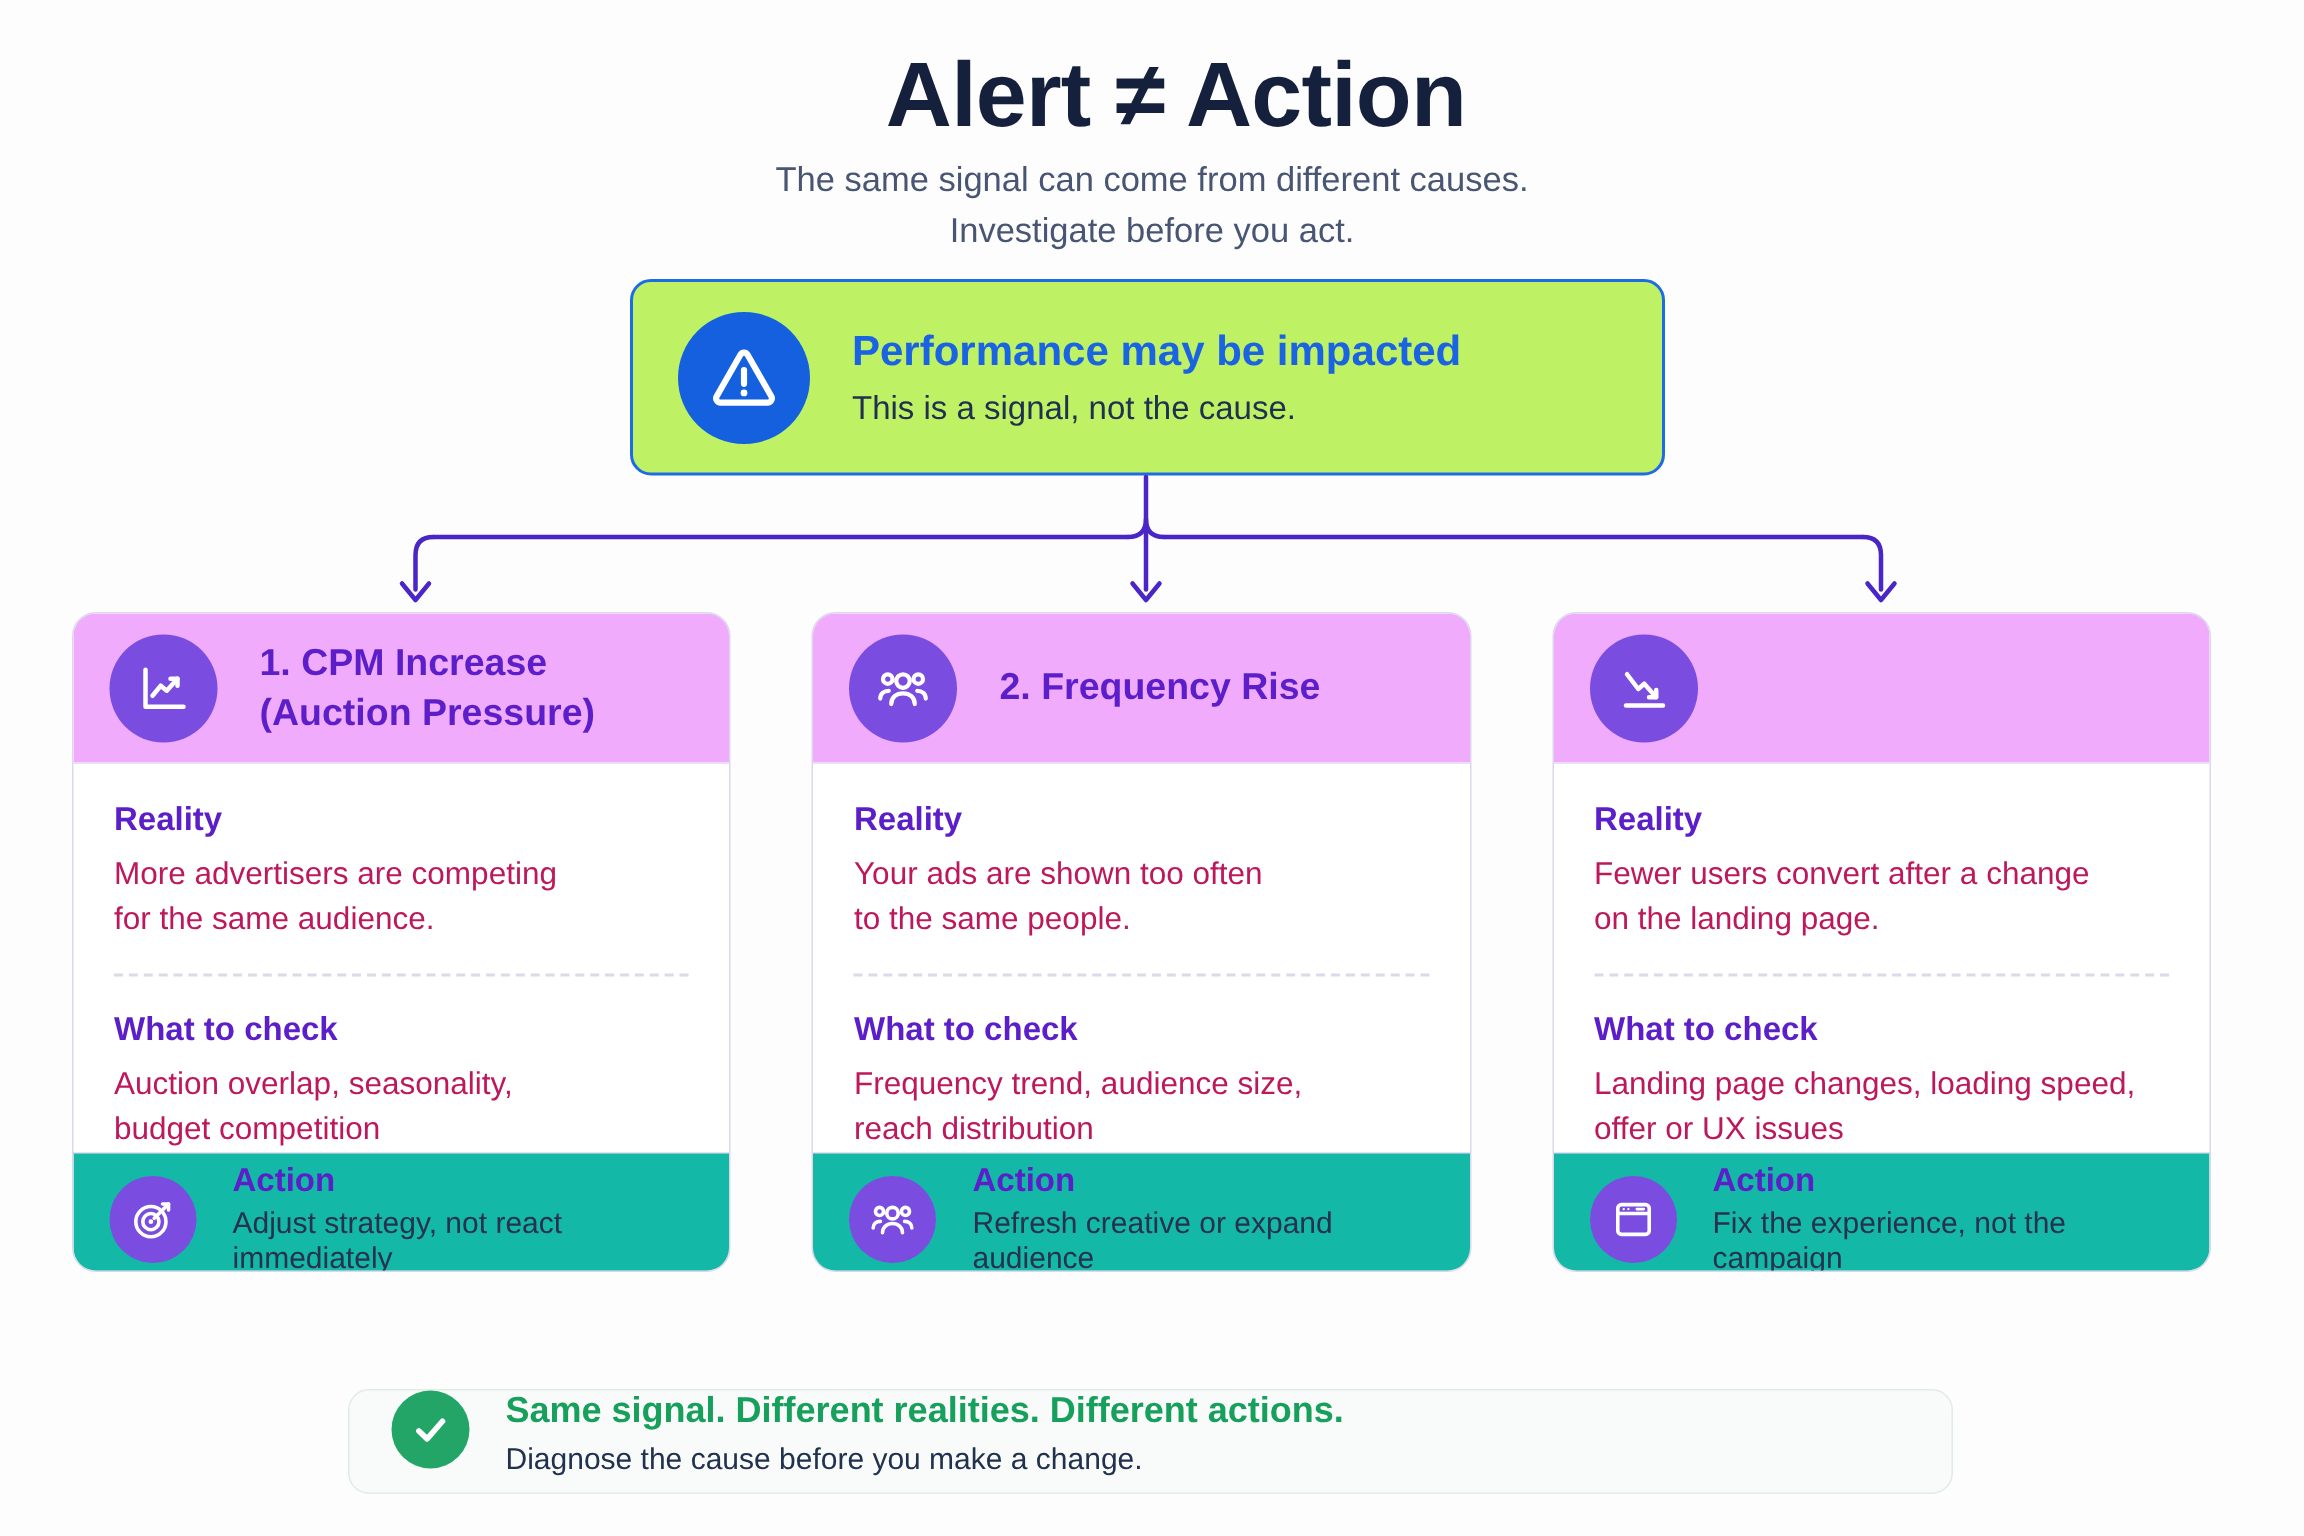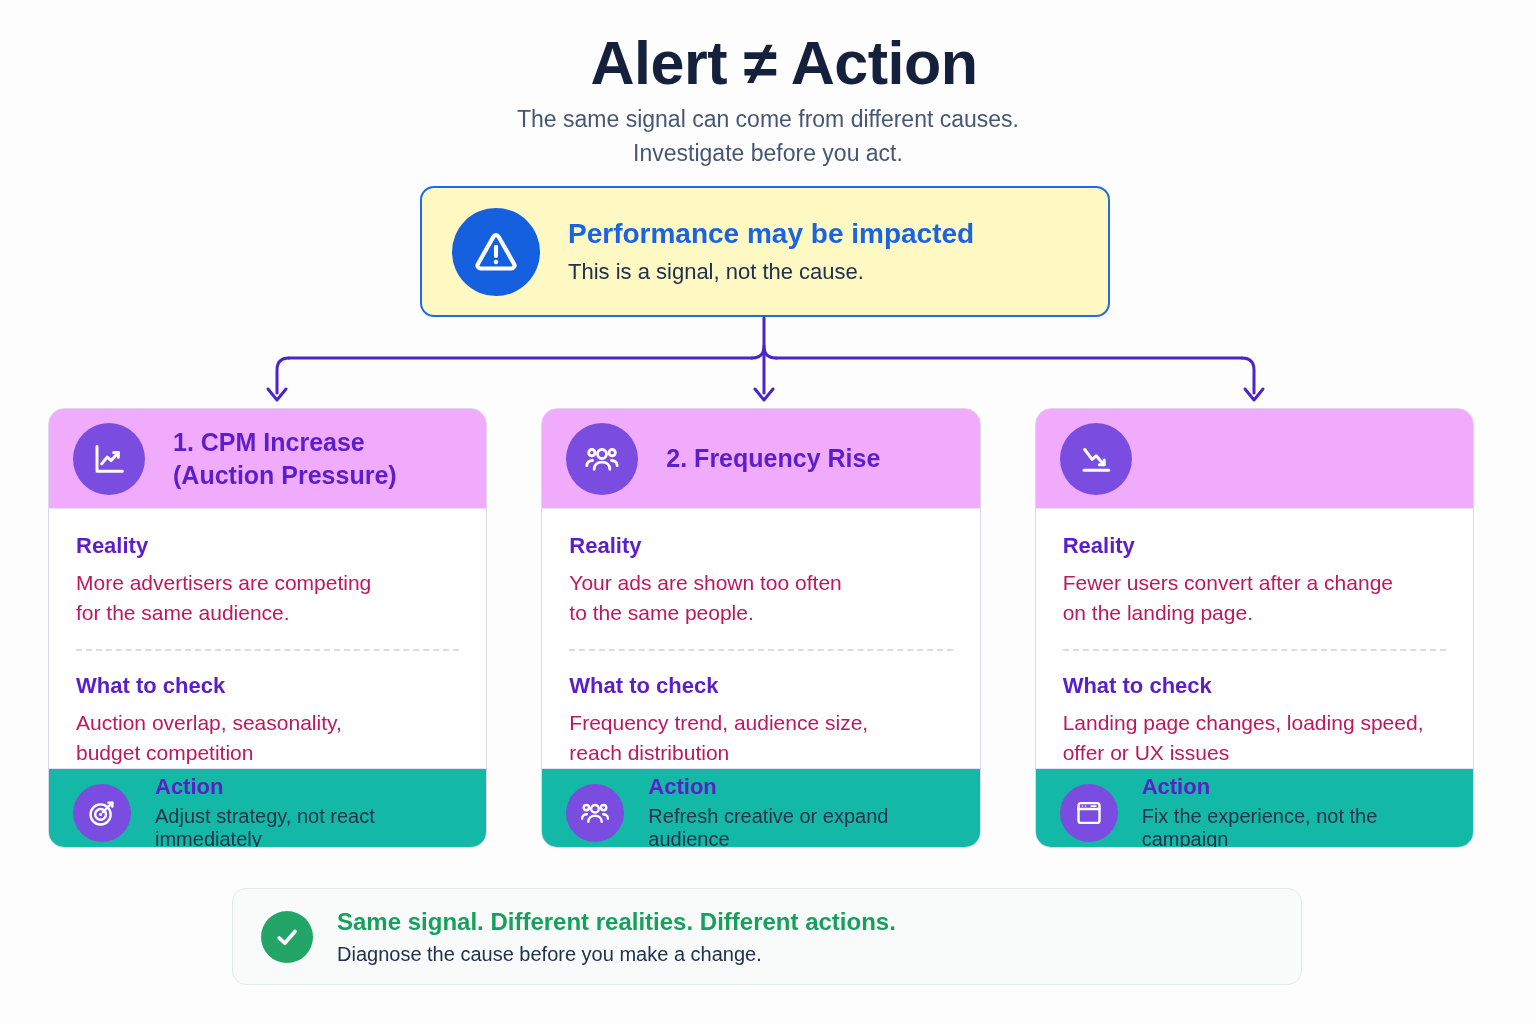--- a/index.html
+++ b/index.html
@@ -15,21 +15,21 @@
   }
   .page-subtitle {
     position: absolute; top: 102px; left: 0; width: 100%;
     text-align: center; font-size: 23px; color: #485673; line-height: 34px;
   }
   .page-subtitle span { display: block; }
 
   
   .alert-box {
     position: absolute; left: 420px; top: 186px; width: 690px; height: 131px;
-    background: #fef9c3; border: 2px solid #1E6BE6; border-radius: 14px;
+    background: #bef264; border: 2px solid #1E6BE6; border-radius: 14px;
     display: flex; align-items: center; padding: 0 24px 0 30px;
   }
   .alert-icon-circle {
     width: 88px; height: 88px; border-radius: 50%; background: #1460DF;
     display: flex; align-items: center; justify-content: center; flex: 0 0 auto;
   }
   .alert-icon-circle svg { width: 52px; height: 52px; }
   .alert-text { margin-left: 28px; }
   .alert-title { font-size: 28px; font-weight: 700; color: #1A63E3; margin-bottom: 9px; }
   .alert-sub { font-size: 22px; color: #20304E; }
@@ -73,23 +73,23 @@
   .icon-circle-sm {
     width: 58px; height: 58px; border-radius: 50%; background: #7B4CE0;
     display: flex; align-items: center; justify-content: center; flex: 0 0 auto;
   }
   .icon-circle-sm svg { width: 34px; height: 34px; }
   .action-label { font-size: 22px; font-weight: 700; color: #5B1EC9; margin-bottom: 5px; }
   .action-text { font-size: 20px; color: #26324E; }
 
   
   .conclusion-box {
-    position: absolute; left: 232px; top: 888px; width: 1070px; height: 97px;
+    position: absolute; left: 232px; top: 926px; width: 1070px; height: 70px;
     background: #F8FBFA; border: 1.5px solid #E0ECE4; border-radius: 14px;
-    display: flex; align-items: center; padding: 0 28px;
+    display: flex; align-items: flex-start; padding: 0 28px;
   }
   .check-circle {
     width: 52px; height: 52px; border-radius: 50%; background: #23A567;
     display: flex; align-items: center; justify-content: center; flex: 0 0 auto;
   }
   .check-circle svg { width: 30px; height: 30px; }
   .conclusion-text { margin-left: 24px; }
   .conclusion-title { font-size: 24px; font-weight: 700; color: #17A05C; margin-bottom: 7px; }
   .conclusion-sub { font-size: 20px; color: #21314E; }
 </style>

